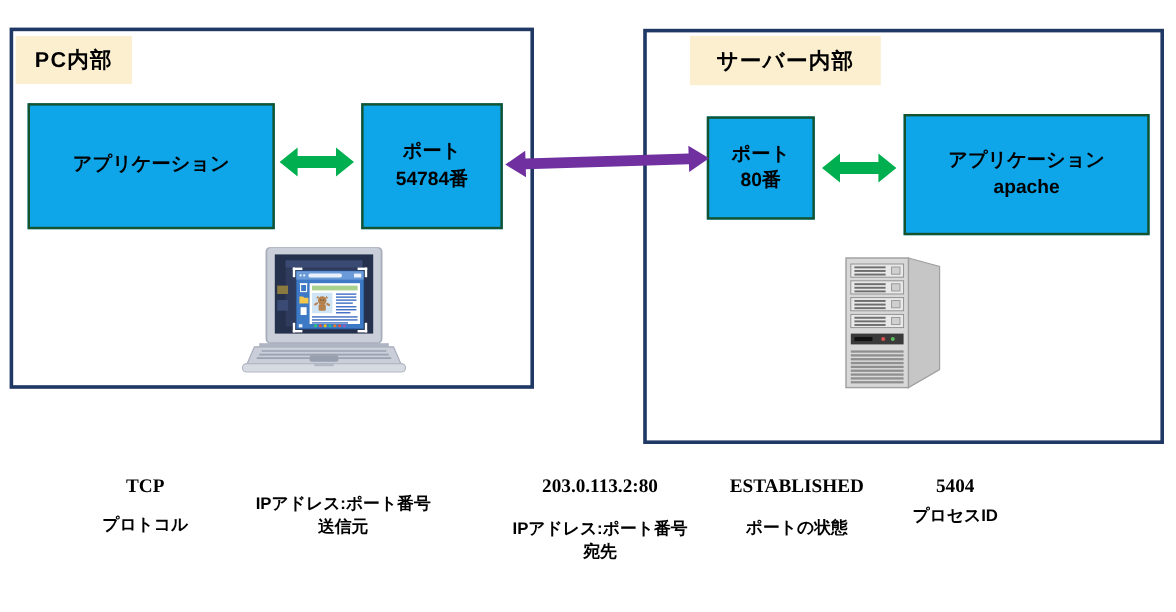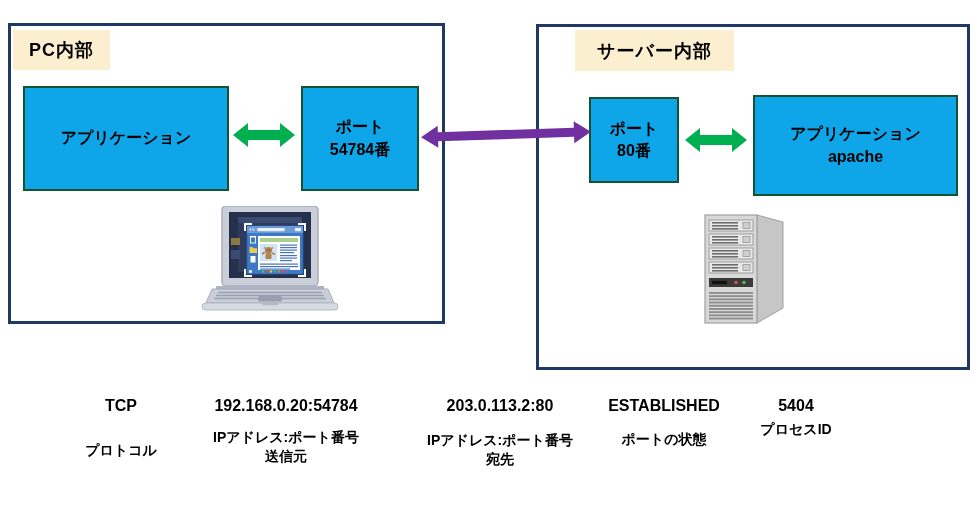--- a/index.html
+++ b/index.html
@@ -13,21 +13,21 @@
   .inner-box{
     border:2px solid #14532d;background:#0ea5e9;
     display:flex;flex-direction:column;align-items:center;justify-content:center;
     font-size:16px;font-weight:bold;line-height:1.4;text-align:center;
   }
   .section-label{
     background:#FBEFD0;display:flex;align-items:center;justify-content:center;
     font-size:18px;font-weight:bold;letter-spacing:1px;
   }
   .net-col{text-align:center;}
-  .net-value{font-size:16px;font-weight:bold;white-space:nowrap;}
+  .net-value{font-size:16px;font-weight:bold;white-space:nowrap;font-family:Liberation Serif, serif;}
   .net-label{font-size:14px;font-weight:bold;line-height:1.35;white-space:nowrap;}
   svg{display:block;}
 </style>
 </head>
 <body>
 
 <div class="canvas">
 
   <div class="abs outer-box" style="left:8px;top:23px;width:437px;height:301px;"></div>
   <div class="abs section-label" style="left:13px;top:30px;width:97px;height:40px;">PC内部</div>
@@ -212,25 +212,24 @@
         <rect x="10" y="97" width="44" height="1.9"></rect>
         <rect x="10" y="100.2" width="44" height="1.9"></rect>
         <rect x="10" y="103.4" width="44" height="1.9"></rect>
         <rect x="10" y="106.6" width="44" height="1.9"></rect>
       </g>
     </svg>
   </div>
 
   <div class="abs net-col" style="left:71px;top:397px;width:100px;">
     <div class="net-value">TCP</div>
-    <div class="net-label" style="margin-top:26px;">プロトコル</div>
+    <div class="net-label" style="margin-top:13px;">プロトコル</div>
   </div>
 
   <div class="abs net-col" style="left:186px;top:397px;width:200px;">
-    <div class="net-value">192.168.0.20:54784</div>
     <div class="net-label" style="margin-top:13px;">IPアドレス:ポート番号</div>
     <div class="net-label">送信元</div>
   </div>
 
   <div class="abs net-col" style="left:400px;top:397px;width:200px;">
     <div class="net-value">203.0.113.2:80</div>
     <div class="net-label" style="margin-top:16px;">IPアドレス:ポート番号</div>
     <div class="net-label">宛先</div>
   </div>
 

